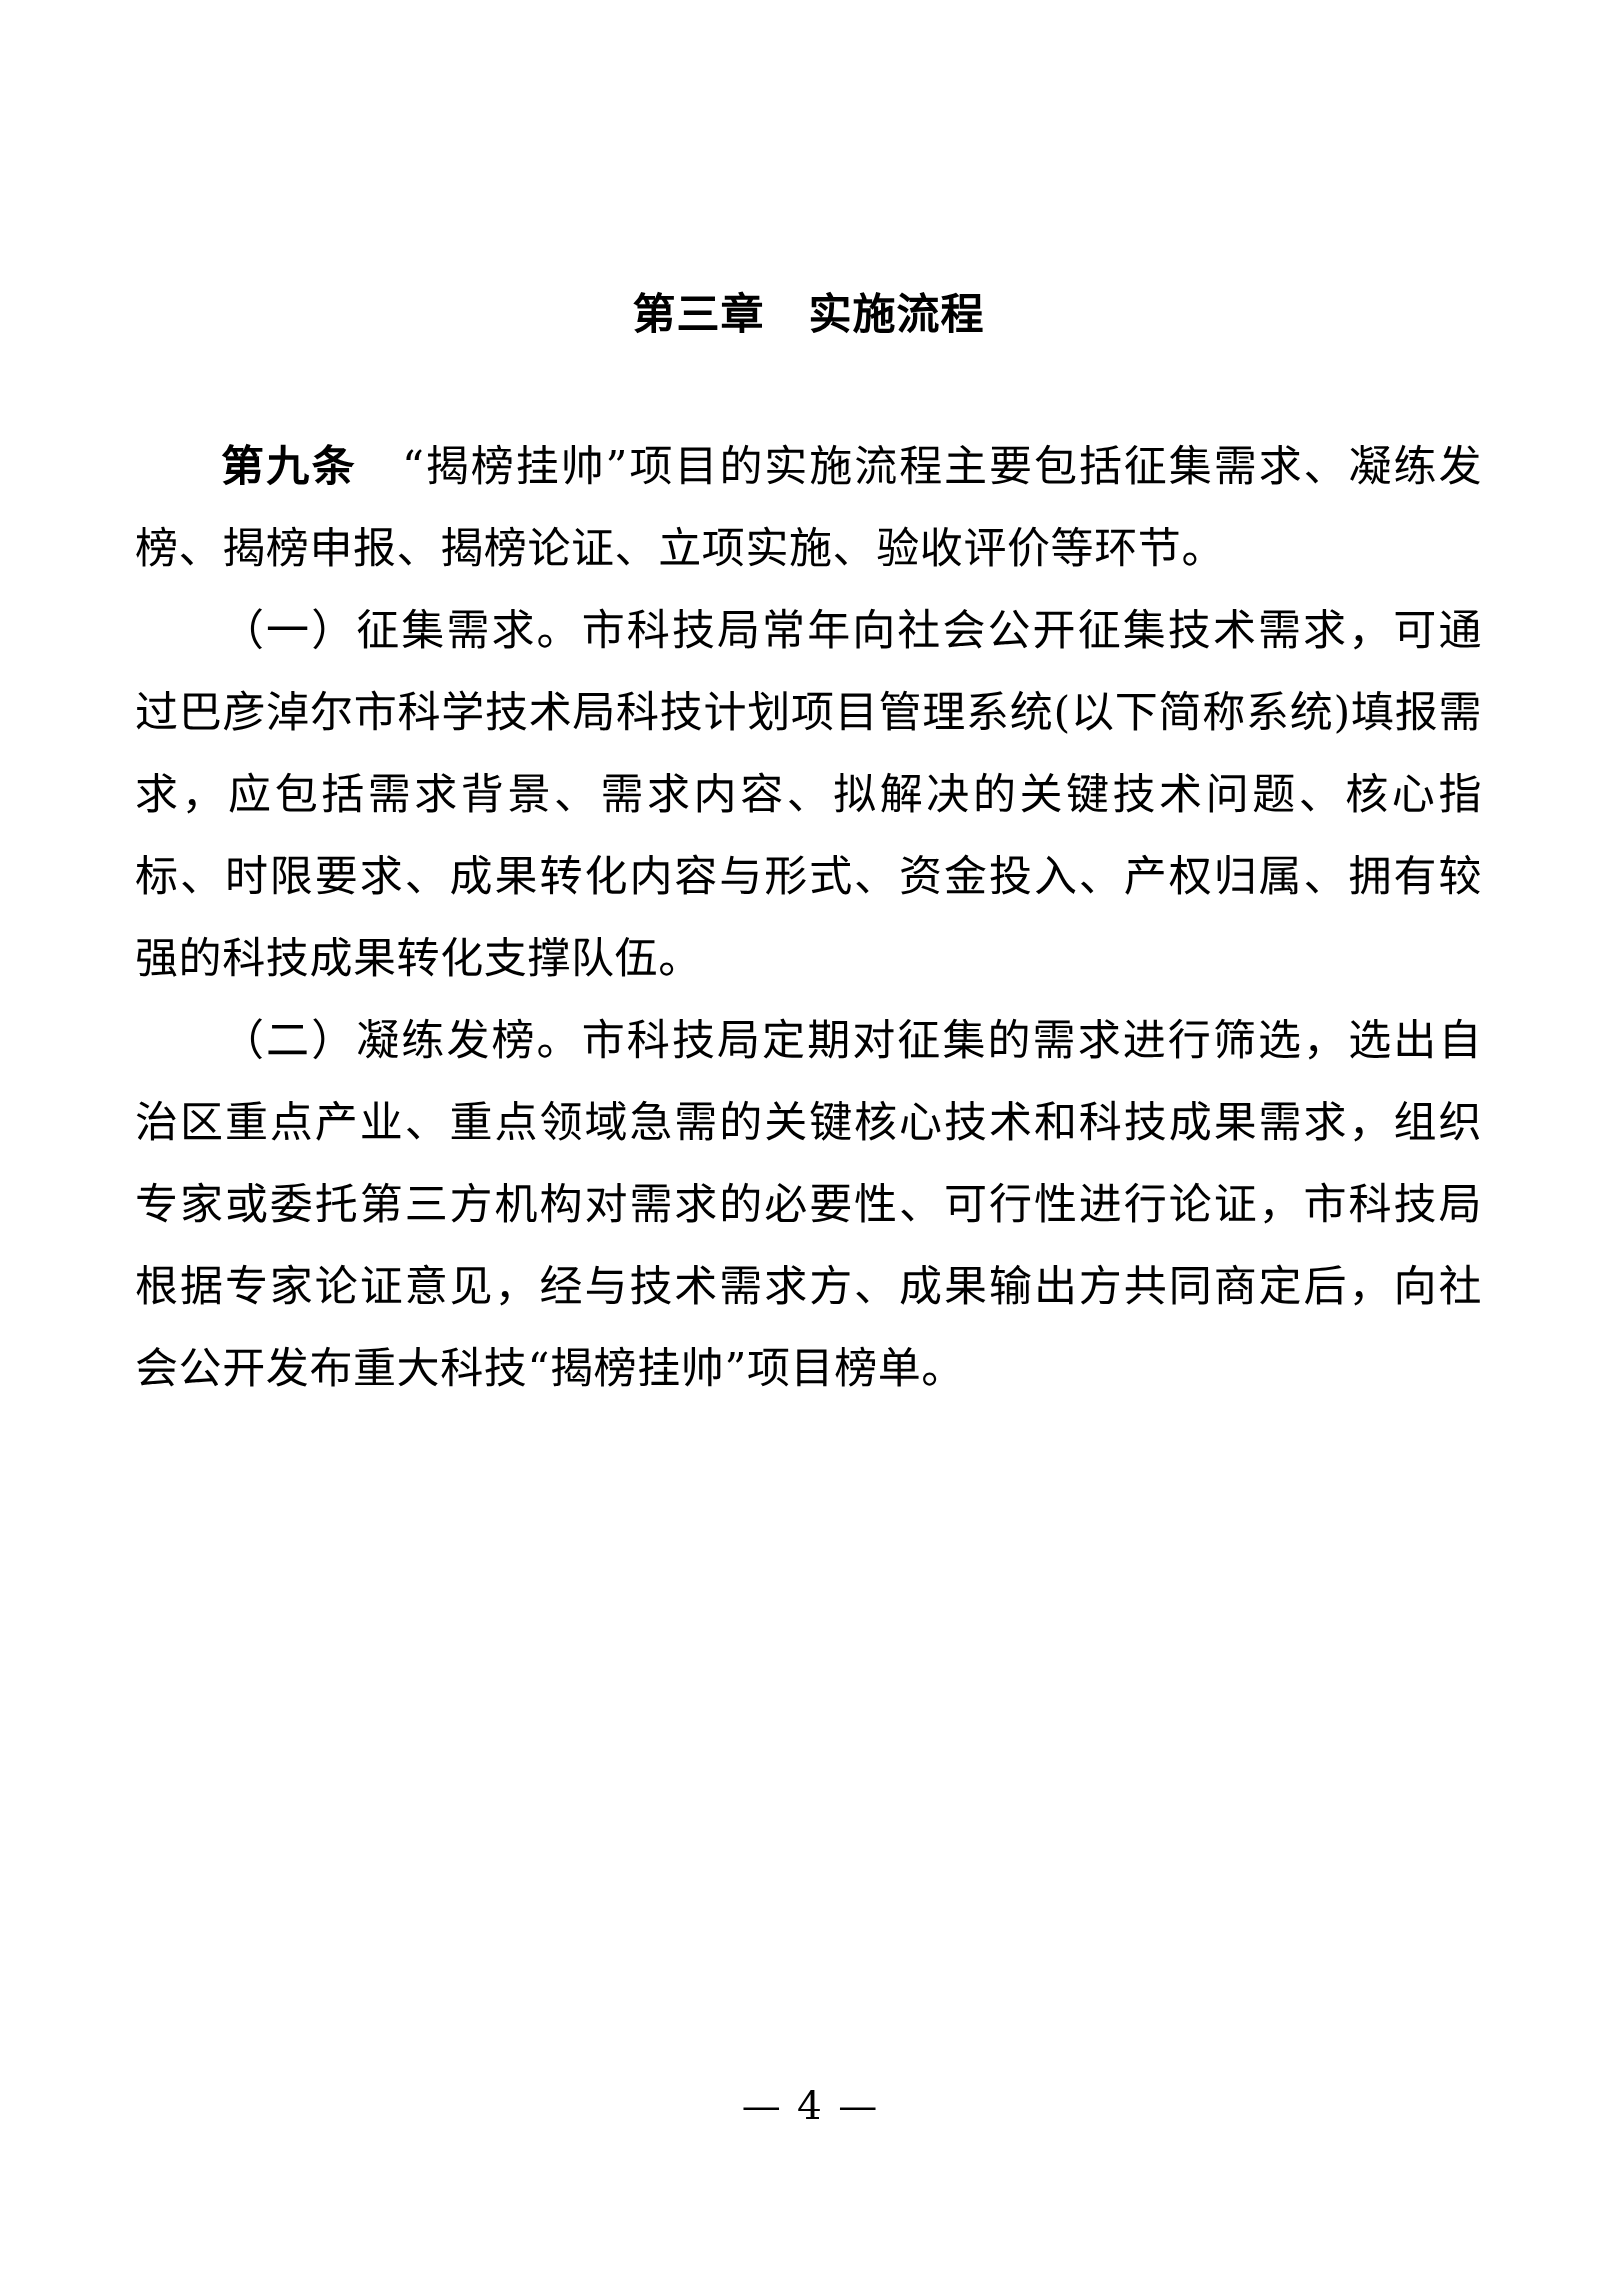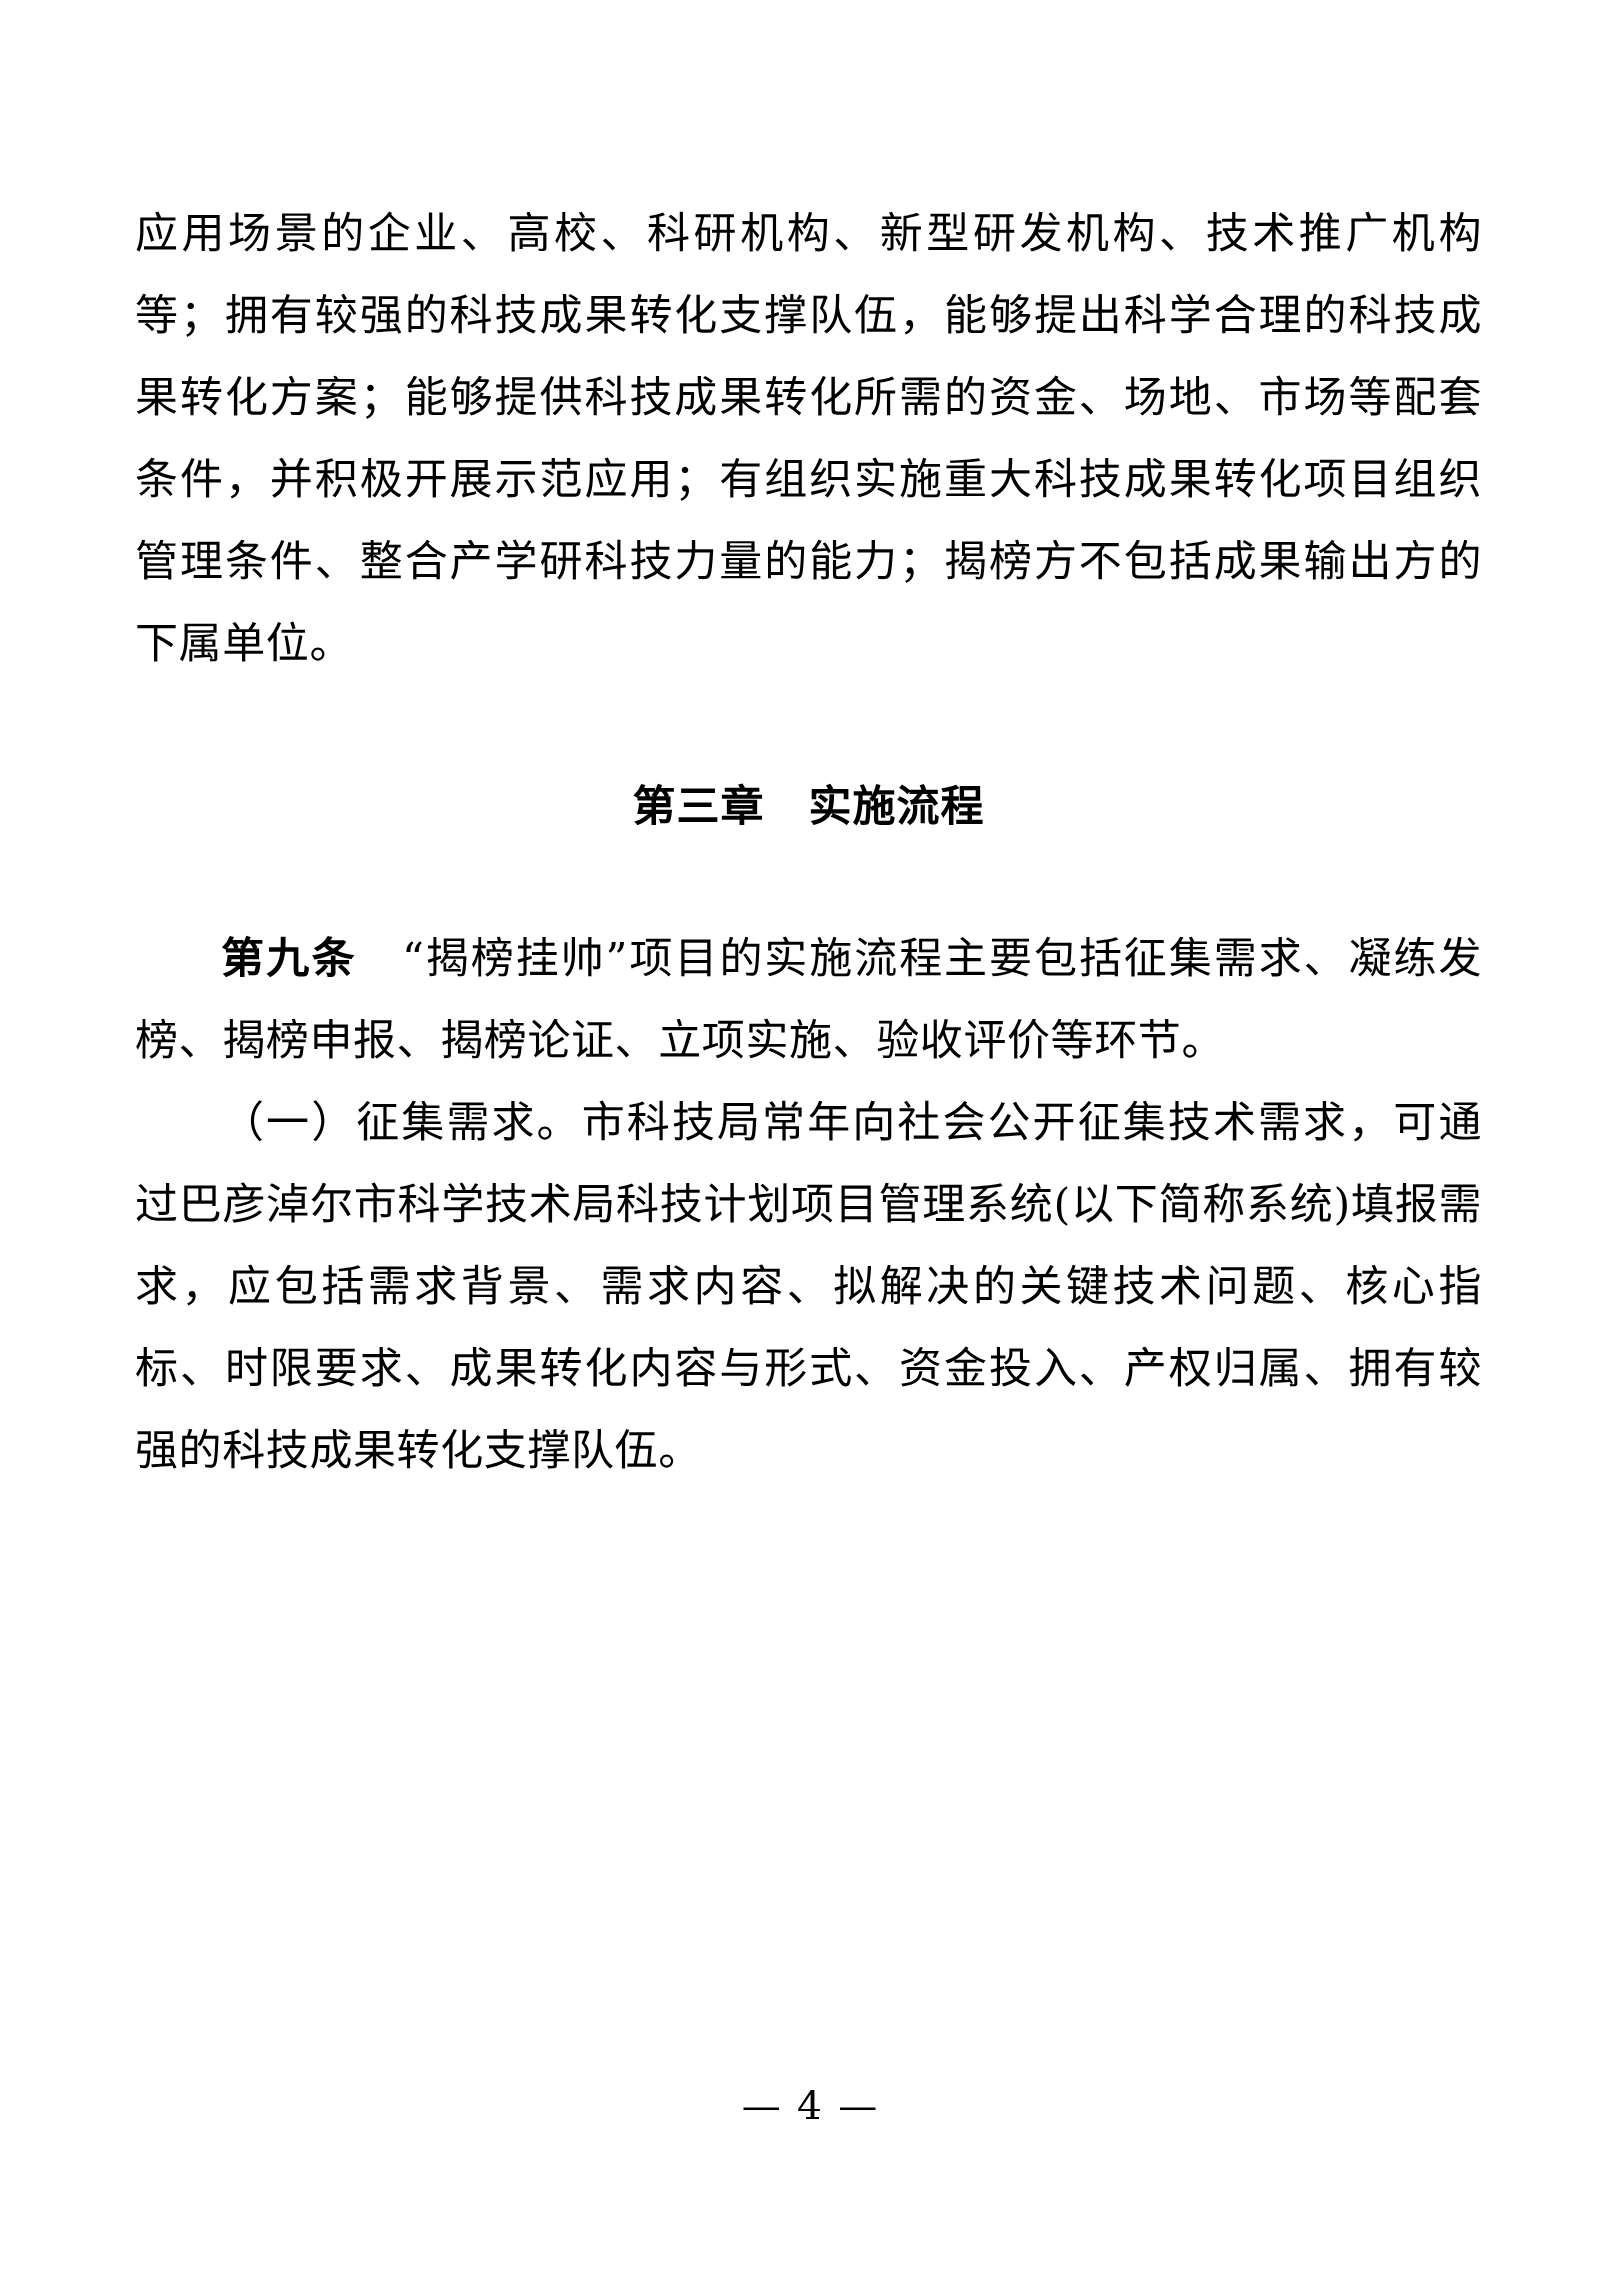--- a/index.html
+++ b/index.html
@@ -84,31 +84,31 @@
     letter-spacing: 2px;
   }
 </style>
 </head>
 <body>
 
 <div class="page">
 
   <div class="text-body">
 
-    <p class="para continued">应用场景的企业、高校、科研机构、新型研发机构、技术推广机构等；拥有较强的科技成果转化支撑队伍，能够提出科学合理的科技成果转化方案；能够提供科技成果转化所需的资金、场地、市场等配套条件，并积极开展示范应用；有组织实施重大科技成果转化项目组织管理条件、整合产学研科技力量的能力；揭榜方不包括成果输出方的下属单位。</p>
 
     <div class="spacer-lg"></div>
 
     <h2 class="chapter-heading">第三章　实施流程</h2>
 
     <div class="spacer-md"></div>
 
     <p class="para indent"><span class="article-label">第九条</span><span>　“揭榜挂帅”项目的实施流程主要包括征集需求、凝练发榜、揭榜申报、揭榜论证、立项实施、验收评价等环节。</span></p>
 
     <p class="para indent">（一）征集需求。市科技局常年向社会公开征集技术需求，可通过巴彦淖尔市科学技术局科技计划项目管理系统(以下简称系统)填报需求，应包括需求背景、需求内容、拟解决的关键技术问题、核心指标、时限要求、成果转化内容与形式、资金投入、产权归属、拥有较强的科技成果转化支撑队伍。</p>
 
+    <p class="para indent">（二）凝练发榜。市科技局定期对征集的需求进行筛选，选出自治区重点产业、重点领域急需的关键核心技术和科技成果需求，组织专家或委托第三方机构对需求的必要性、可行性进行论证，市科技局根据专家论证意见，经与技术需求方、成果输出方共同商定后，向社会公开发布重大科技“揭榜挂帅”项目榜单。</p>
 
   </div>
 
   <div class="page-footer">— 4 —</div>
 
 </div>
 
 
 </body></html>

